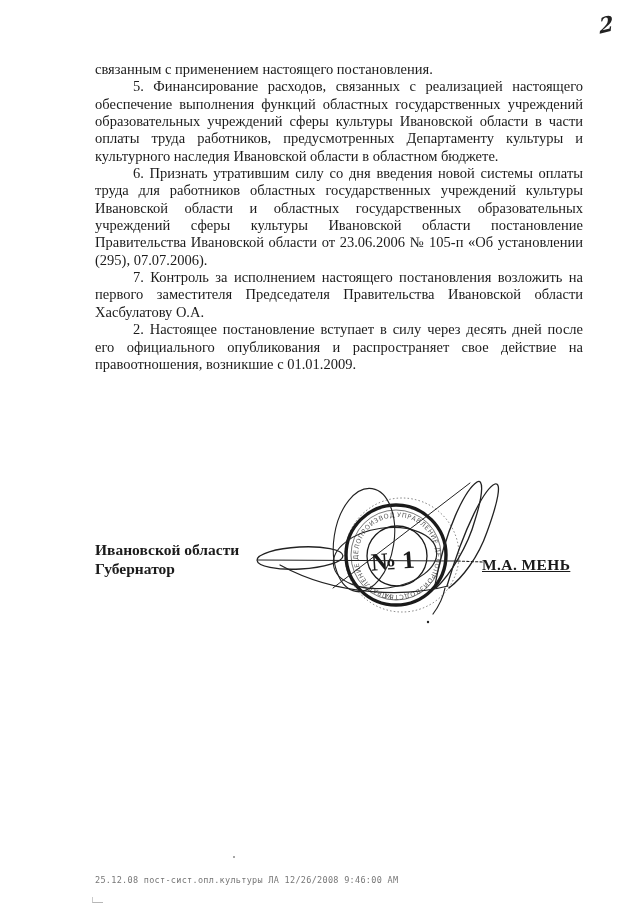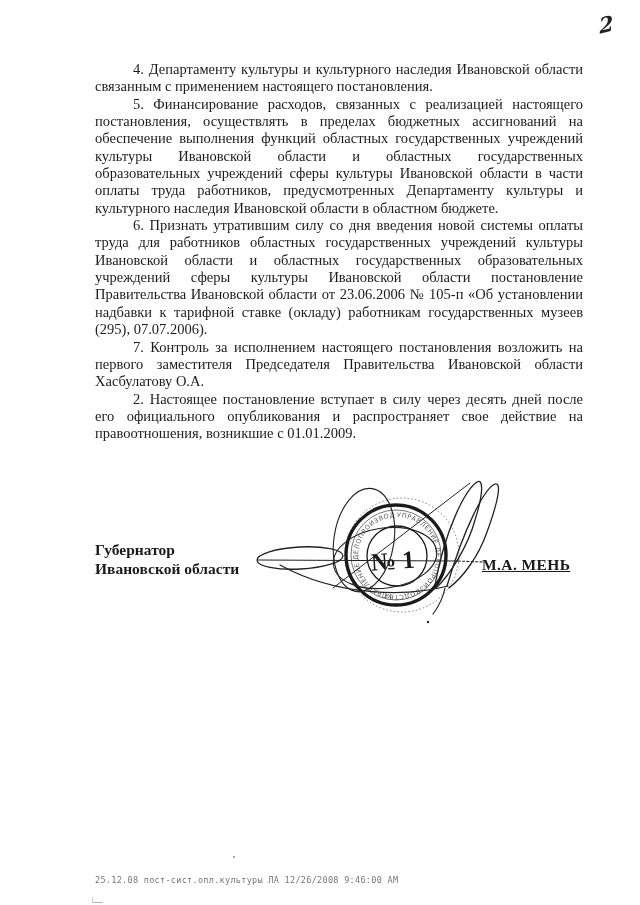--- a/index.html
+++ b/index.html
@@ -52,60 +52,56 @@
   }
 </style>
 </head>
 <body>
 
 <div class="page-number">2</div>
 
 <div class="text-block">
 
   <div>
-    <div class="line first">4. Департаменту культуры и культурного наследия Ивановской области</div>
     <div class="line last">связанным с применением настоящего постановления.</div>
   </div>
 
   <div>
     <div class="line first">5. Финансирование расходов, связанных с реализацией настоящего</div>
-    <div class="line">постановления, осуществлять в пределах бюджетных ассигнований на</div>
     <div class="line">обеспечение выполнения функций областных государственных учреждений</div>
-    <div class="line">культуры Ивановской области и областных государственных</div>
     <div class="line">образовательных учреждений сферы культуры Ивановской области в части</div>
     <div class="line">оплаты труда работников, предусмотренных Департаменту культуры и</div>
     <div class="line last">культурного наследия Ивановской области в областном бюджете.</div>
   </div>
 
   <div>
     <div class="line first">6. Признать утратившим силу со дня введения новой системы оплаты</div>
     <div class="line">труда для работников областных государственных учреждений культуры</div>
     <div class="line">Ивановской области и областных государственных образовательных</div>
     <div class="line">учреждений сферы культуры Ивановской области постановление</div>
     <div class="line">Правительства Ивановской области от 23.06.2006 № 105-п «Об установлении</div>
-    <div class="line">надбавки к тарифной ставке (окладу) работникам государственных музеев</div>
     <div class="line last">(295), 07.07.2006).</div>
   </div>
 
   <div>
     <div class="line first">7. Контроль за исполнением настоящего постановления возложить на</div>
     <div class="line">первого заместителя Председателя Правительства Ивановской области</div>
     <div class="line last">Хасбулатову О.А.</div>
   </div>
 
   <div>
     <div class="line first">2. Настоящее постановление вступает в силу через десять дней после</div>
     <div class="line">его официального опубликования и распространяет свое действие на</div>
     <div class="line last">правоотношения, возникшие с 01.01.2009.</div>
   </div>
 </div>
 
 <div class="sig-titles">
+  <div>Ивановской области</div>
   <div>Губернатор</div>
-  <div>Ивановской области</div>
 </div>
 
 <div class="sig-name">М.А. МЕНЬ</div>
 
 <svg class="stamp-svg" width="320" height="180" viewBox="0 0 320 180">
   <defs>
     <path id="ringpath" d="M 157,47 A 39,39 0 1,1 156.99,47"></path>
   </defs>
 
   <g fill="none" stroke="#1a1a1a">

